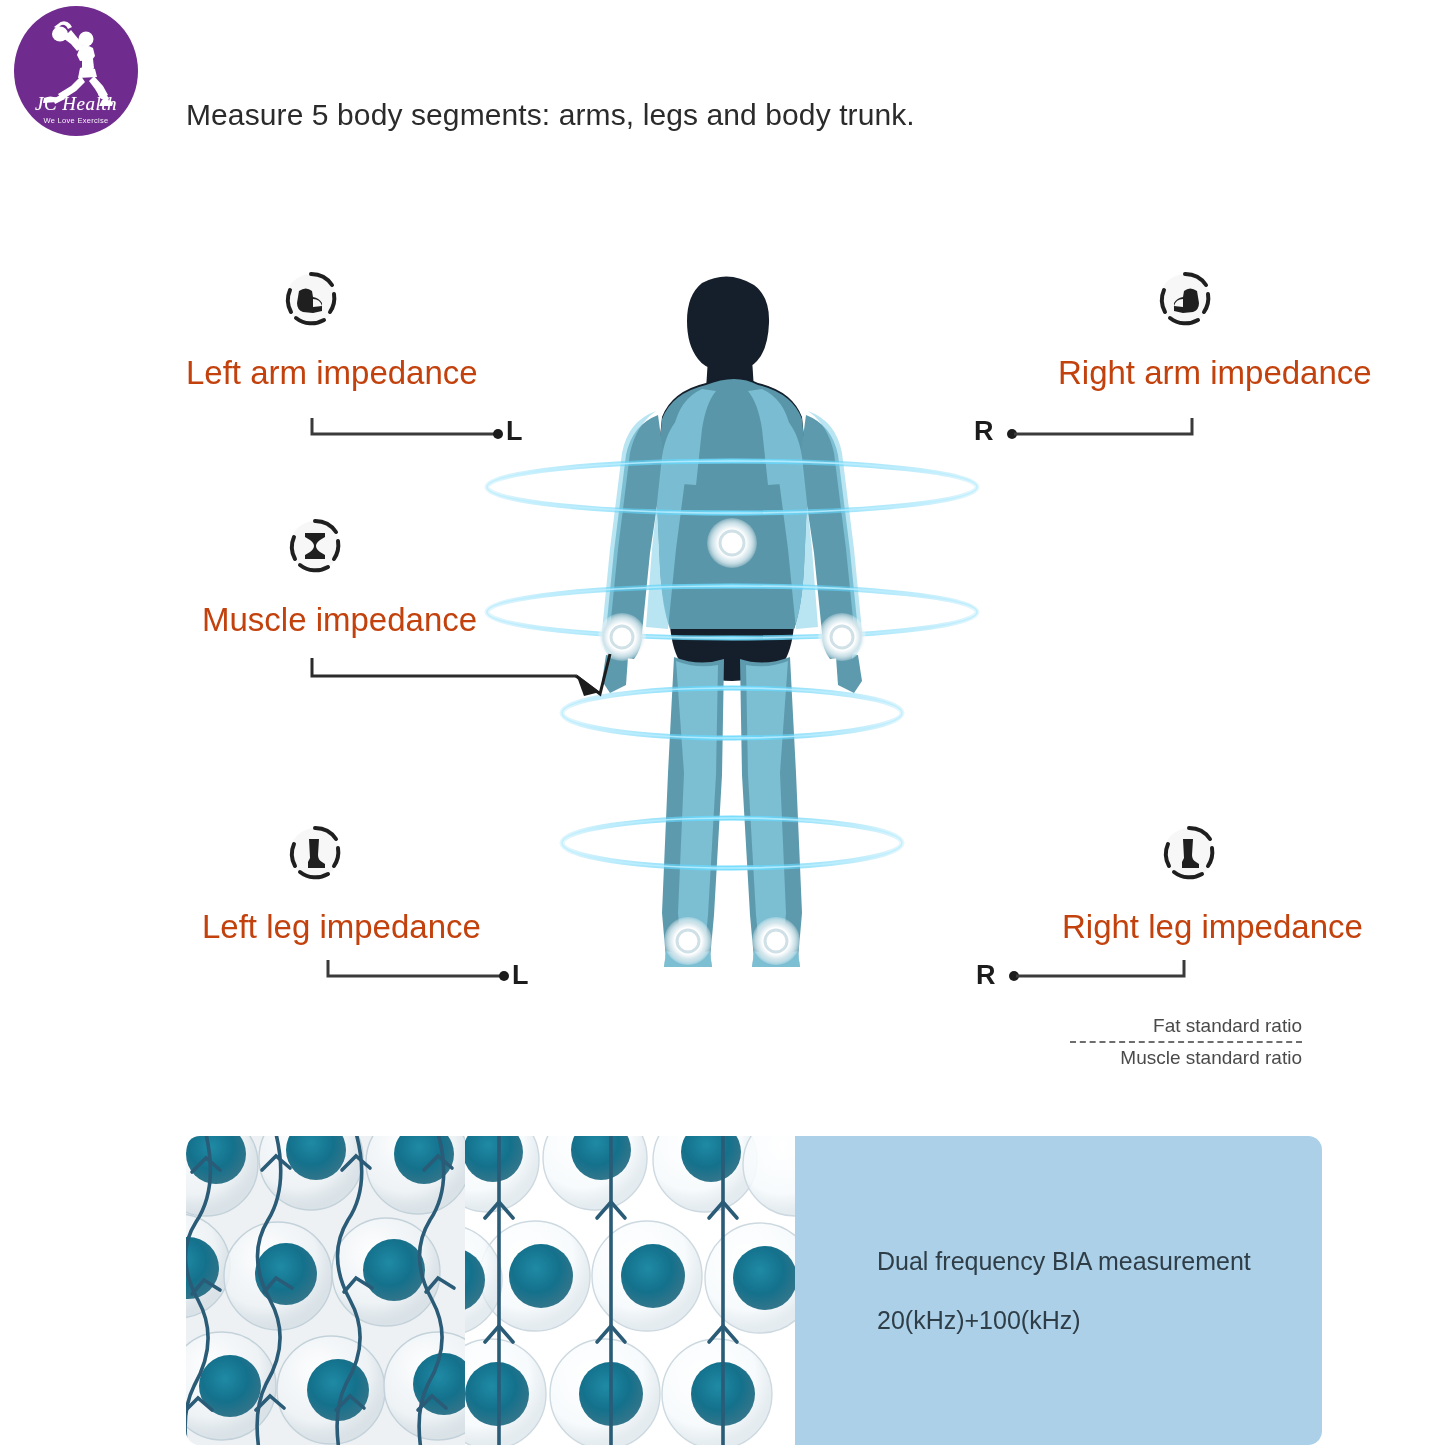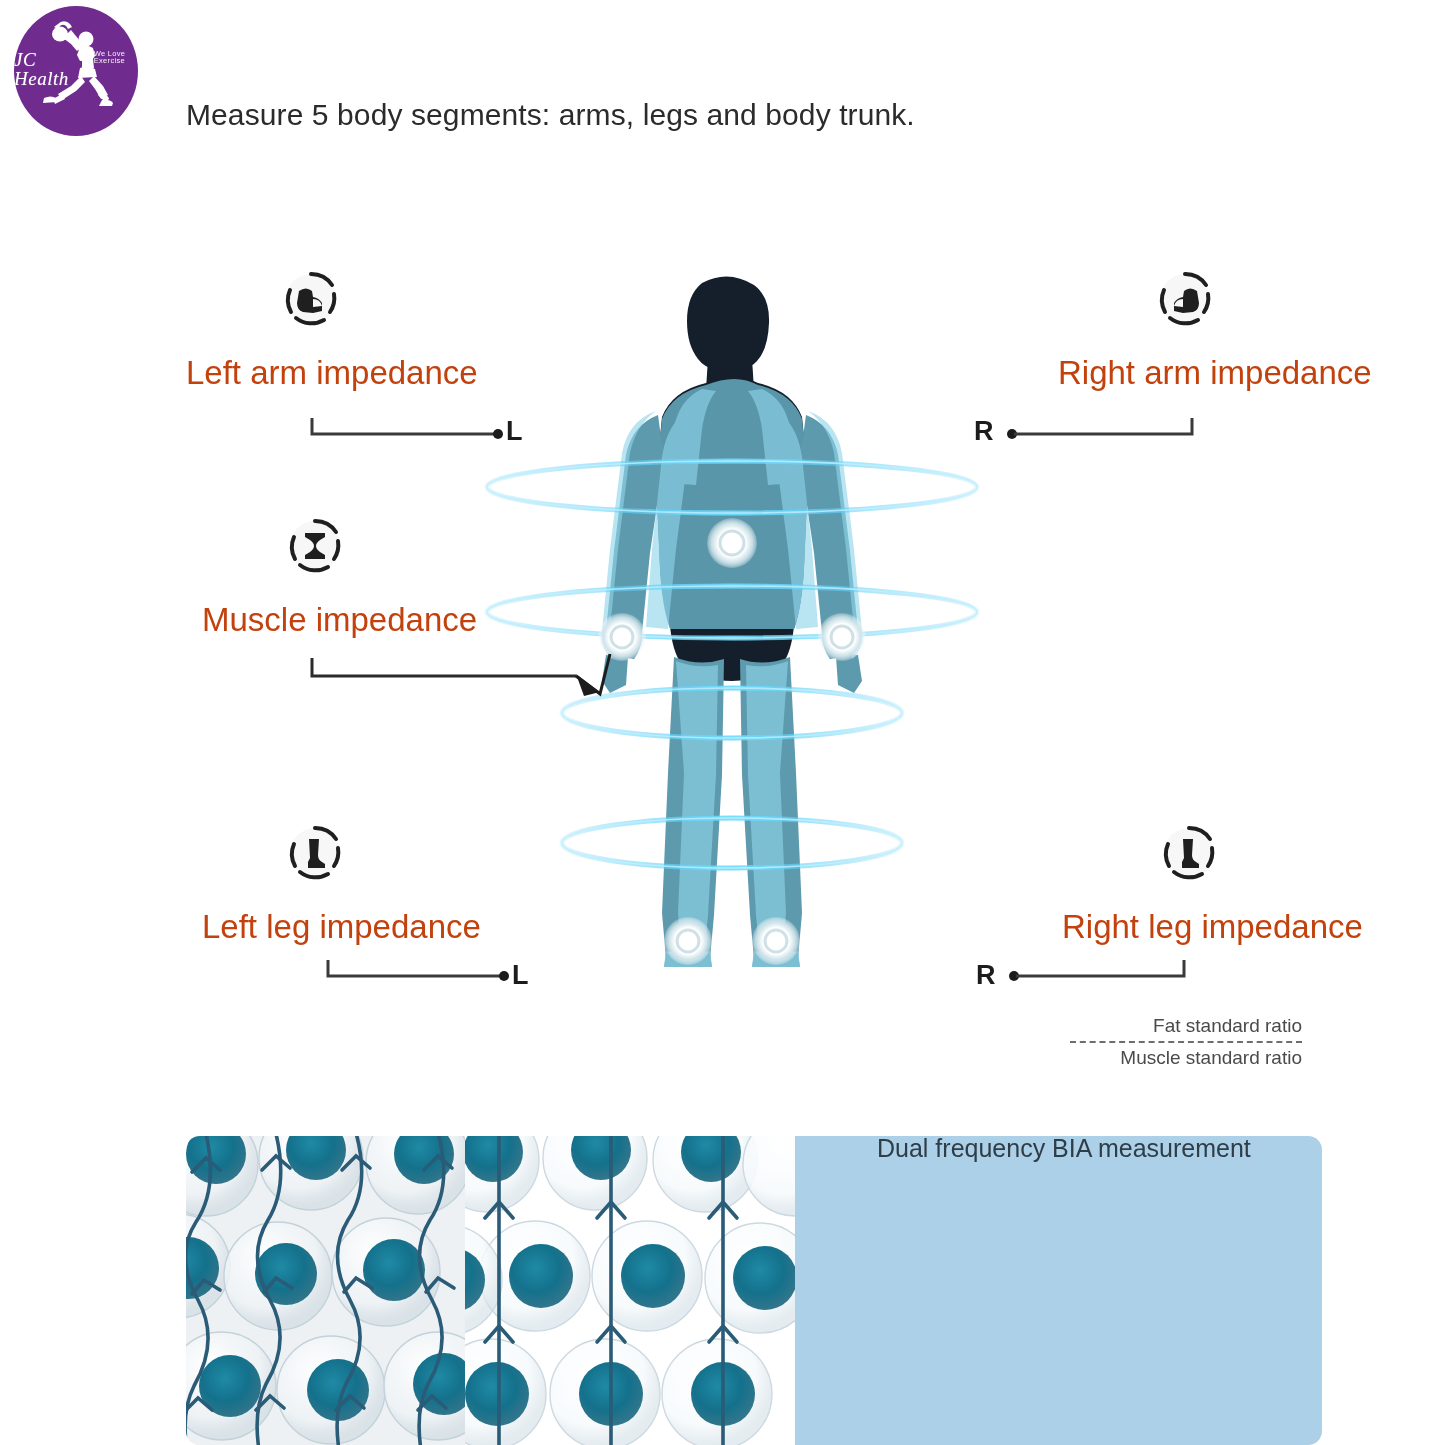--- a/index.html
+++ b/index.html
@@ -21,25 +21,24 @@
   
   .logo {
     position: absolute;
     left: 14px;
     top: 6px;
     width: 124px;
     height: 130px;
     border-radius: 50%;
     background: #702b8f;
     display: flex;
-    flex-direction: row;
+    flex-direction: column;
     align-items: center;
     justify-content: flex-end;
     overflow: hidden;
-    gap: 24px;
   }
   .logo-figure {
     position: absolute;
     left: 0; top: 4px;
     width: 124px;
     height: 96px;
   }
   .logo-name {
     position: relative;
     color: #ffffff;
@@ -50,21 +49,21 @@
     line-height: 1;
     margin-bottom: 4px;
     text-shadow: 0 0 1px rgba(255,255,255,.4);
   }
   .logo-tag {
     position: relative;
     color: #ffffff;
     font-size: 7.5px;
     letter-spacing: .3px;
     line-height: 1;
-    margin-bottom: 28px;
+    margin-bottom: 12px;
     opacity: .95;
   }
 
   
   .heading {
     position: absolute;
     left: 186px;
     top: 98px;
     font-size: 30px;
     color: #2b2b2b;
@@ -148,21 +147,21 @@
     overflow: hidden;
   }
   .cells-a { width: 279px; background: #eef1f4; }
   .cells-b { width: 330px; background: #ffffff; }
   .cells-a svg, .cells-b svg { display:block; width:100%; height:100%; }
   .info-panel {
     flex: 1;
     background: #abd0e8;
     display: flex;
     flex-direction: column;
-    justify-content: flex-start;
+    justify-content: center;
     padding-left: 82px;
     box-sizing: border-box;
   }
   .info-line {
     font-size: 25px;
     color: #2f3d47;
     line-height: 1;
     white-space: nowrap;
   }
   .info-line.first { margin-bottom: 34px; }
@@ -546,16 +545,17 @@
             <path d="M20 206 L34 190 L48 206"></path>
             <path d="M132 206 L146 190 L160 206"></path>
             <path d="M244 206 L258 190 L272 206"></path>
           </g>
         </g>
       </svg>
     </div>
 
     <div class="info-panel">
       <div class="info-line first">Dual frequency BIA measurement</div>
+      <div class="info-line">20(kHz)+100(kHz)</div>
     </div>
   </div>
 
 </div>
 
 </body></html>

